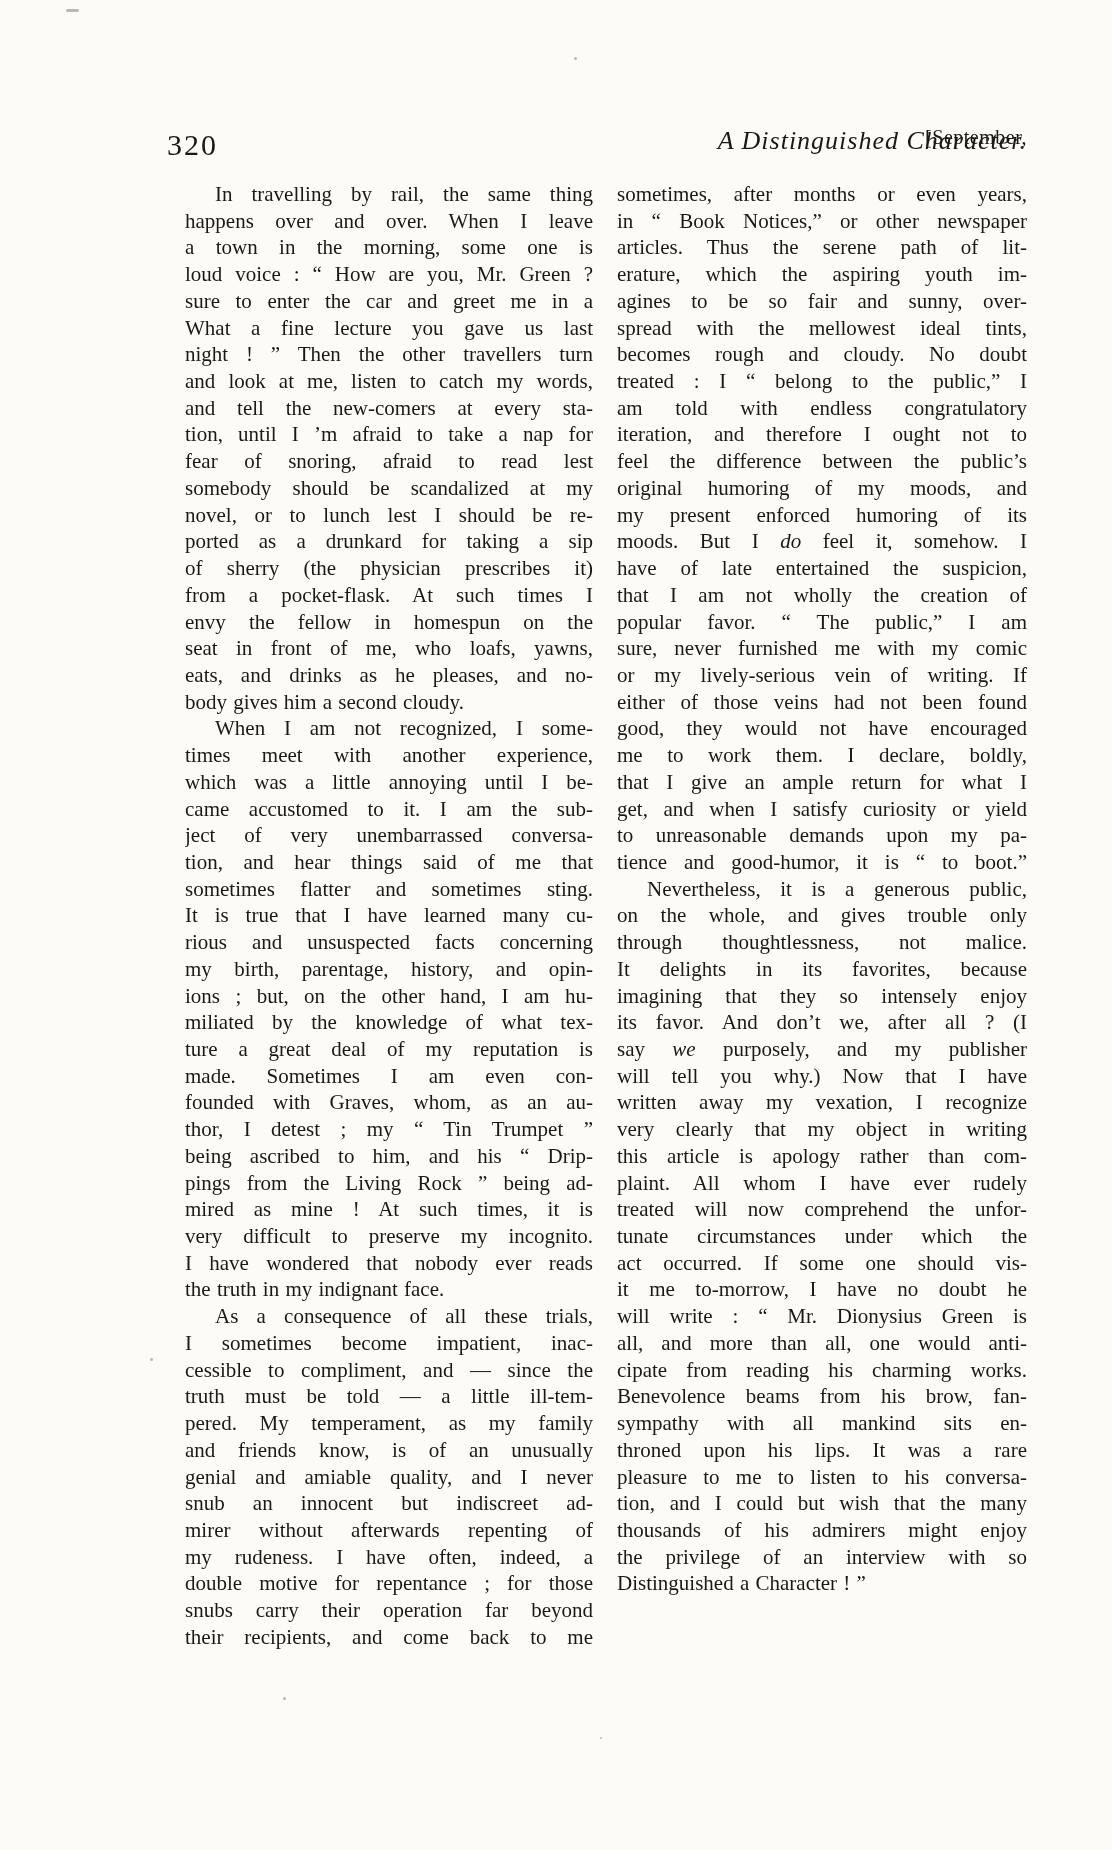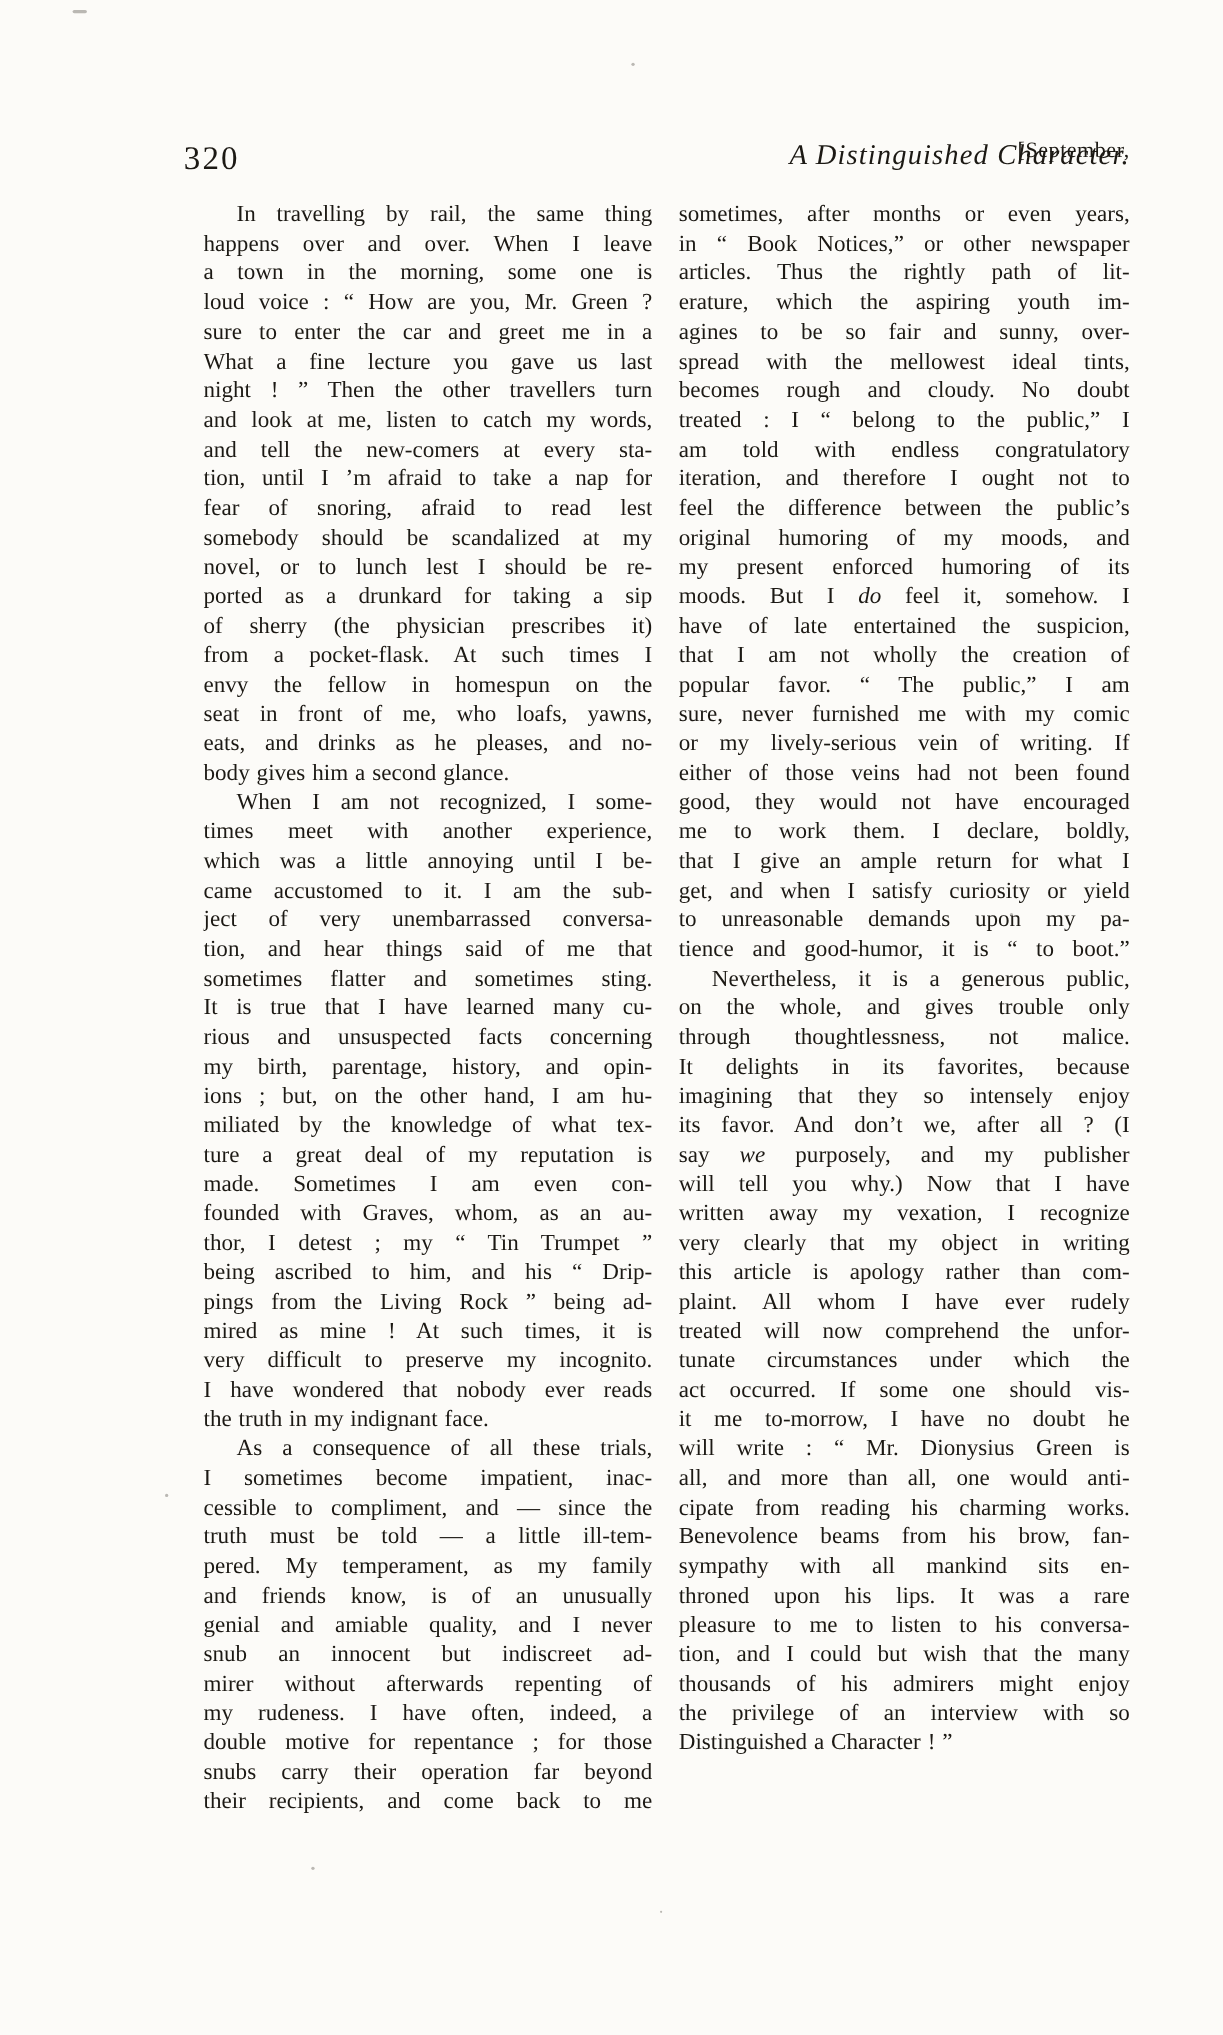--- a/index.html
+++ b/index.html
@@ -83,21 +83,21 @@
         <div class="line">tion, until I ’m afraid to take a nap for</div>
         <div class="line">fear of snoring, afraid to read lest</div>
         <div class="line">somebody should be scandalized at my</div>
         <div class="line">novel, or to lunch lest I should be re-</div>
         <div class="line">ported as a drunkard for taking a sip</div>
         <div class="line">of sherry (the physician prescribes it)</div>
         <div class="line">from a pocket-flask. At such times I</div>
         <div class="line">envy the fellow in homespun on the</div>
         <div class="line">seat in front of me, who loafs, yawns,</div>
         <div class="line">eats, and drinks as he pleases, and no-</div>
-        <div class="line end">body gives him a second glance.</div>
+        <div class="line end">body gives him a second cloudy.</div>
         <div class="line indent">When I am not recognized, I some-</div>
         <div class="line">times meet with another experience,</div>
         <div class="line">which was a little annoying until I be-</div>
         <div class="line">came accustomed to it. I am the sub-</div>
         <div class="line">ject of very unembarrassed conversa-</div>
         <div class="line">tion, and hear things said of me that</div>
         <div class="line">sometimes flatter and sometimes sting.</div>
         <div class="line">It is true that I have learned many cu-</div>
         <div class="line">rious and unsuspected facts concerning</div>
         <div class="line">my birth, parentage, history, and opin-</div>
@@ -123,21 +123,21 @@
         <div class="line">snub an innocent but indiscreet ad-</div>
         <div class="line">mirer without afterwards repenting of</div>
         <div class="line">my rudeness. I have often, indeed, a</div>
         <div class="line">double motive for repentance ; for those</div>
         <div class="line">snubs carry their operation far beyond</div>
         <div class="line">their recipients, and come back to me</div>
       </div>
     <div class="col right" id="col-right">
         <div class="line">sometimes, after months or even years,</div>
         <div class="line">in “ Book Notices,” or other newspaper</div>
-        <div class="line">articles. Thus the rightly path of lit-</div>
+        <div class="line">articles. Thus the serene path of lit-</div>
         <div class="line">erature, which the aspiring youth im-</div>
         <div class="line">agines to be so fair and sunny, over-</div>
         <div class="line">spread with the mellowest ideal tints,</div>
         <div class="line">becomes rough and cloudy. No doubt</div>
         <div class="line">treated : I “ belong to the public,” I</div>
         <div class="line">am told with endless congratulatory</div>
         <div class="line">iteration, and therefore I ought not to</div>
         <div class="line">feel the difference between the public’s</div>
         <div class="line">original humoring of my moods, and</div>
         <div class="line">my present enforced humoring of its</div>

